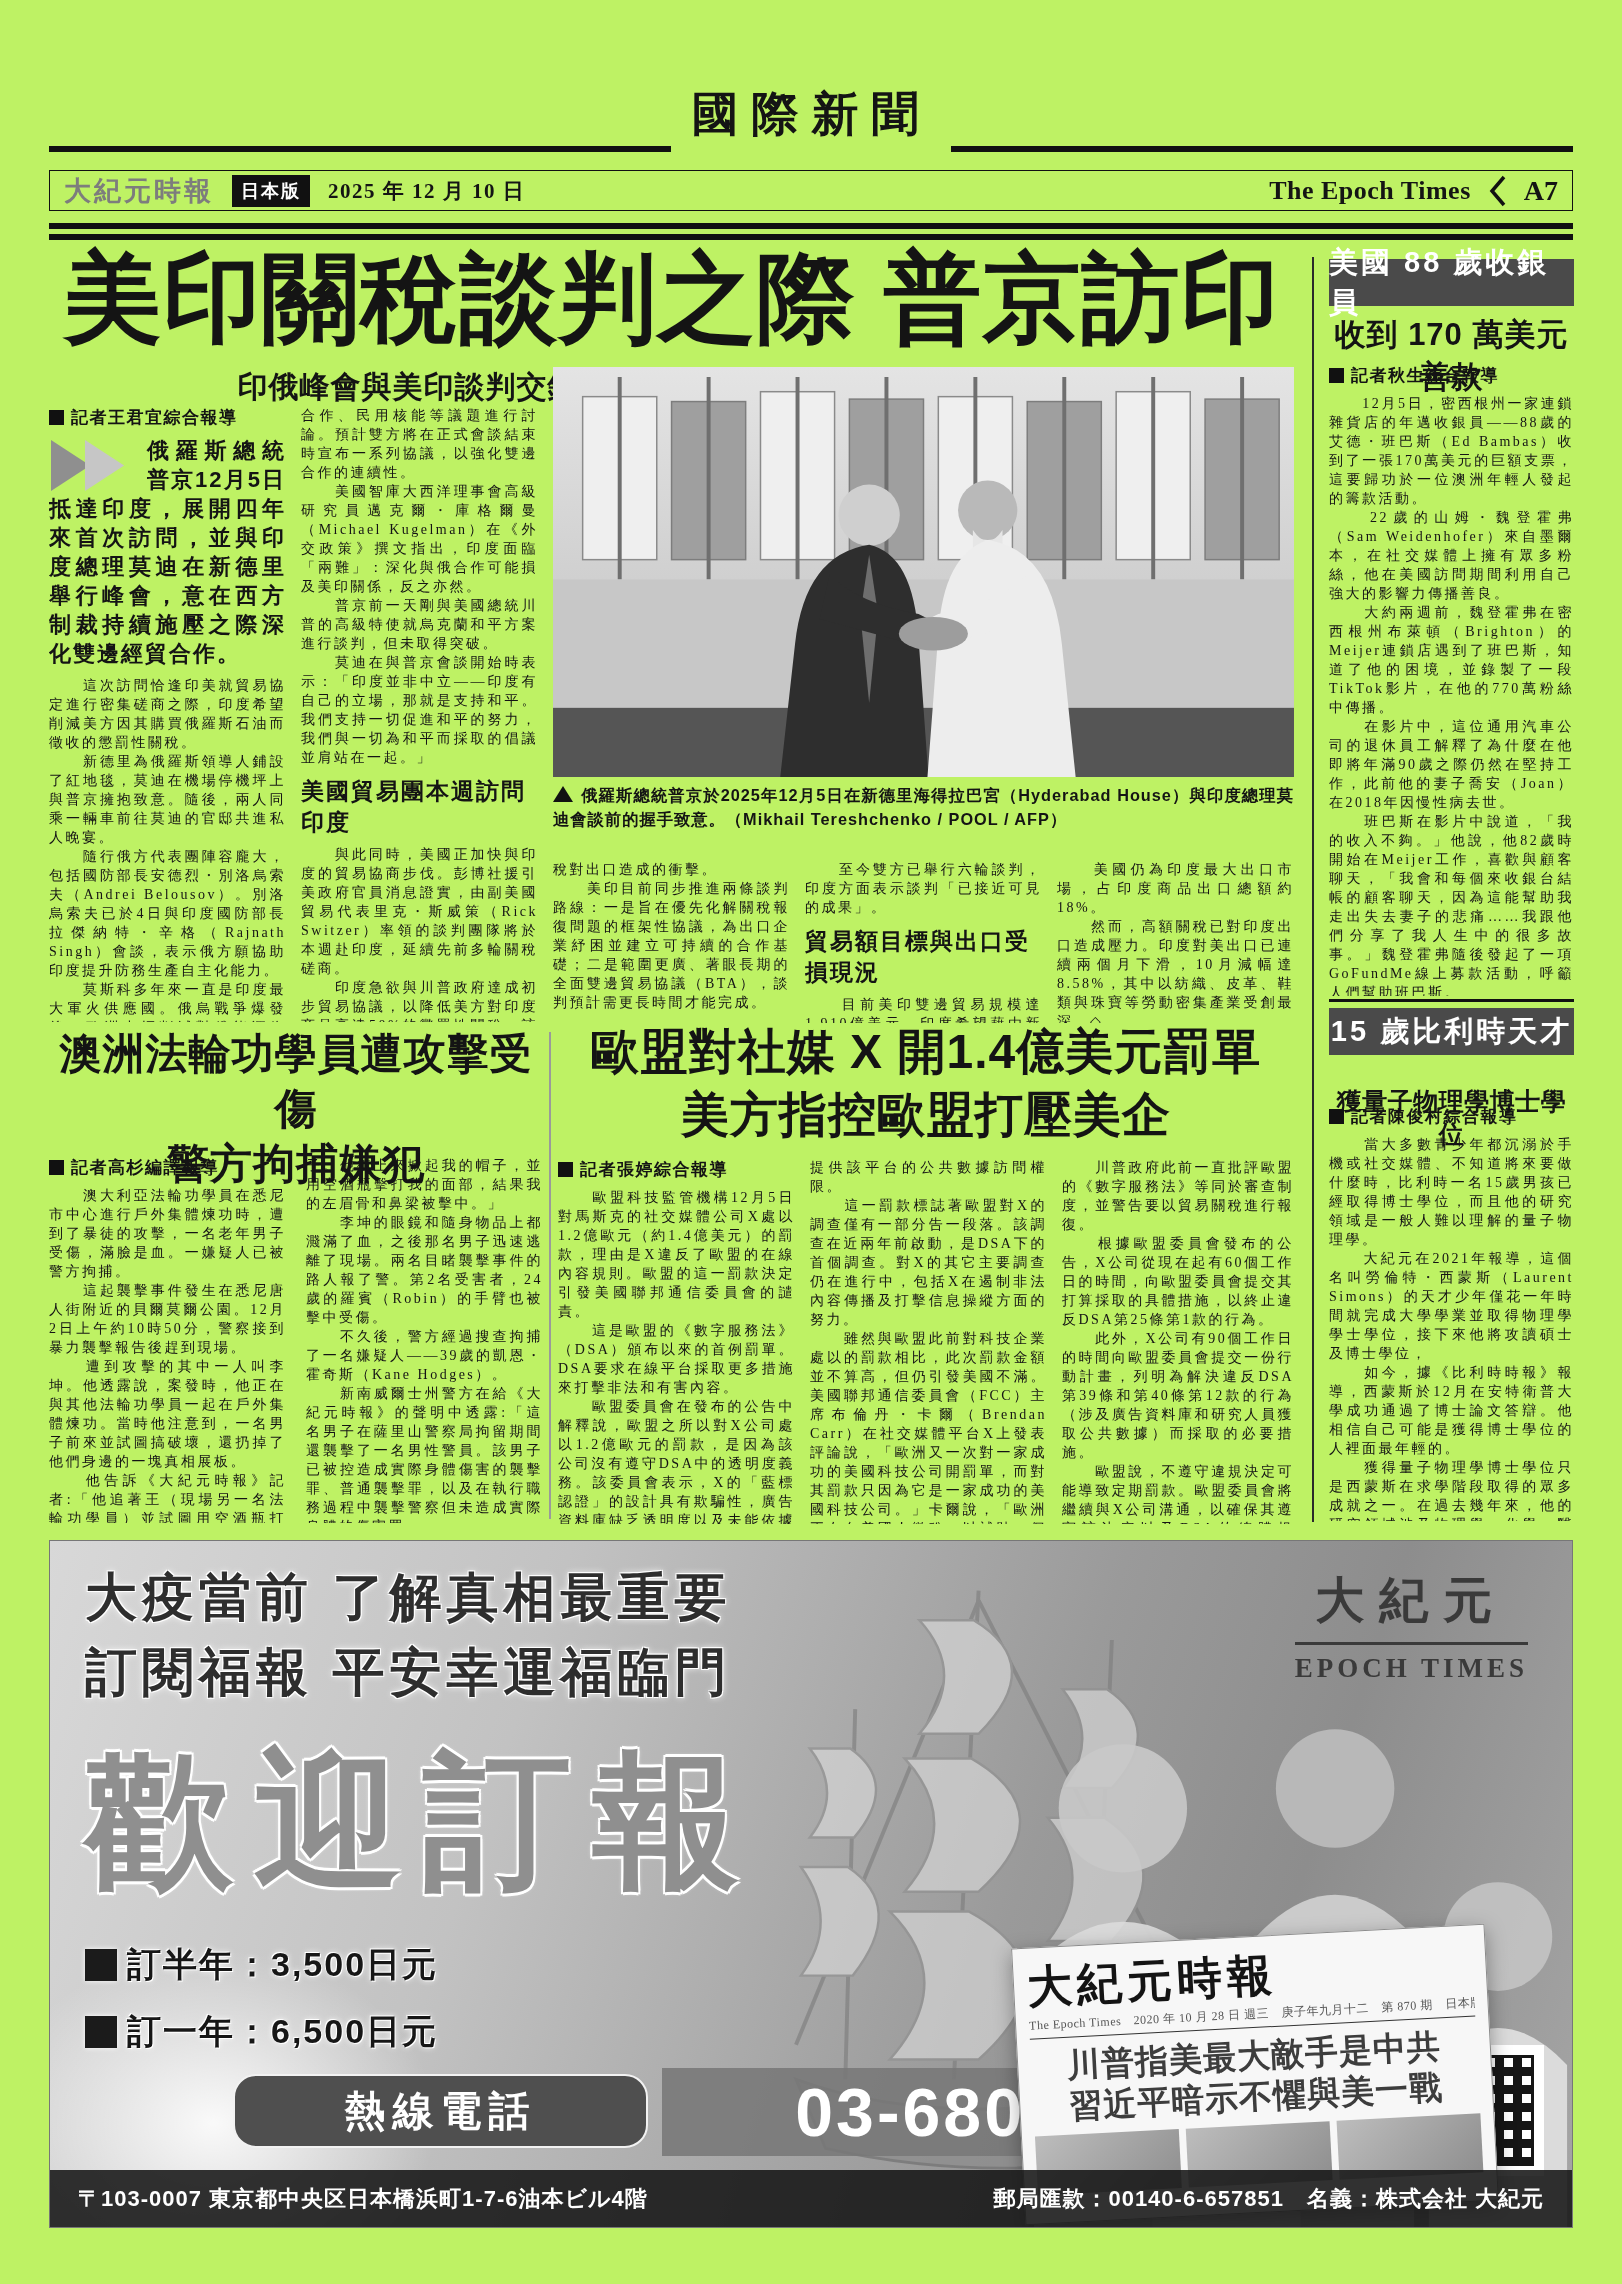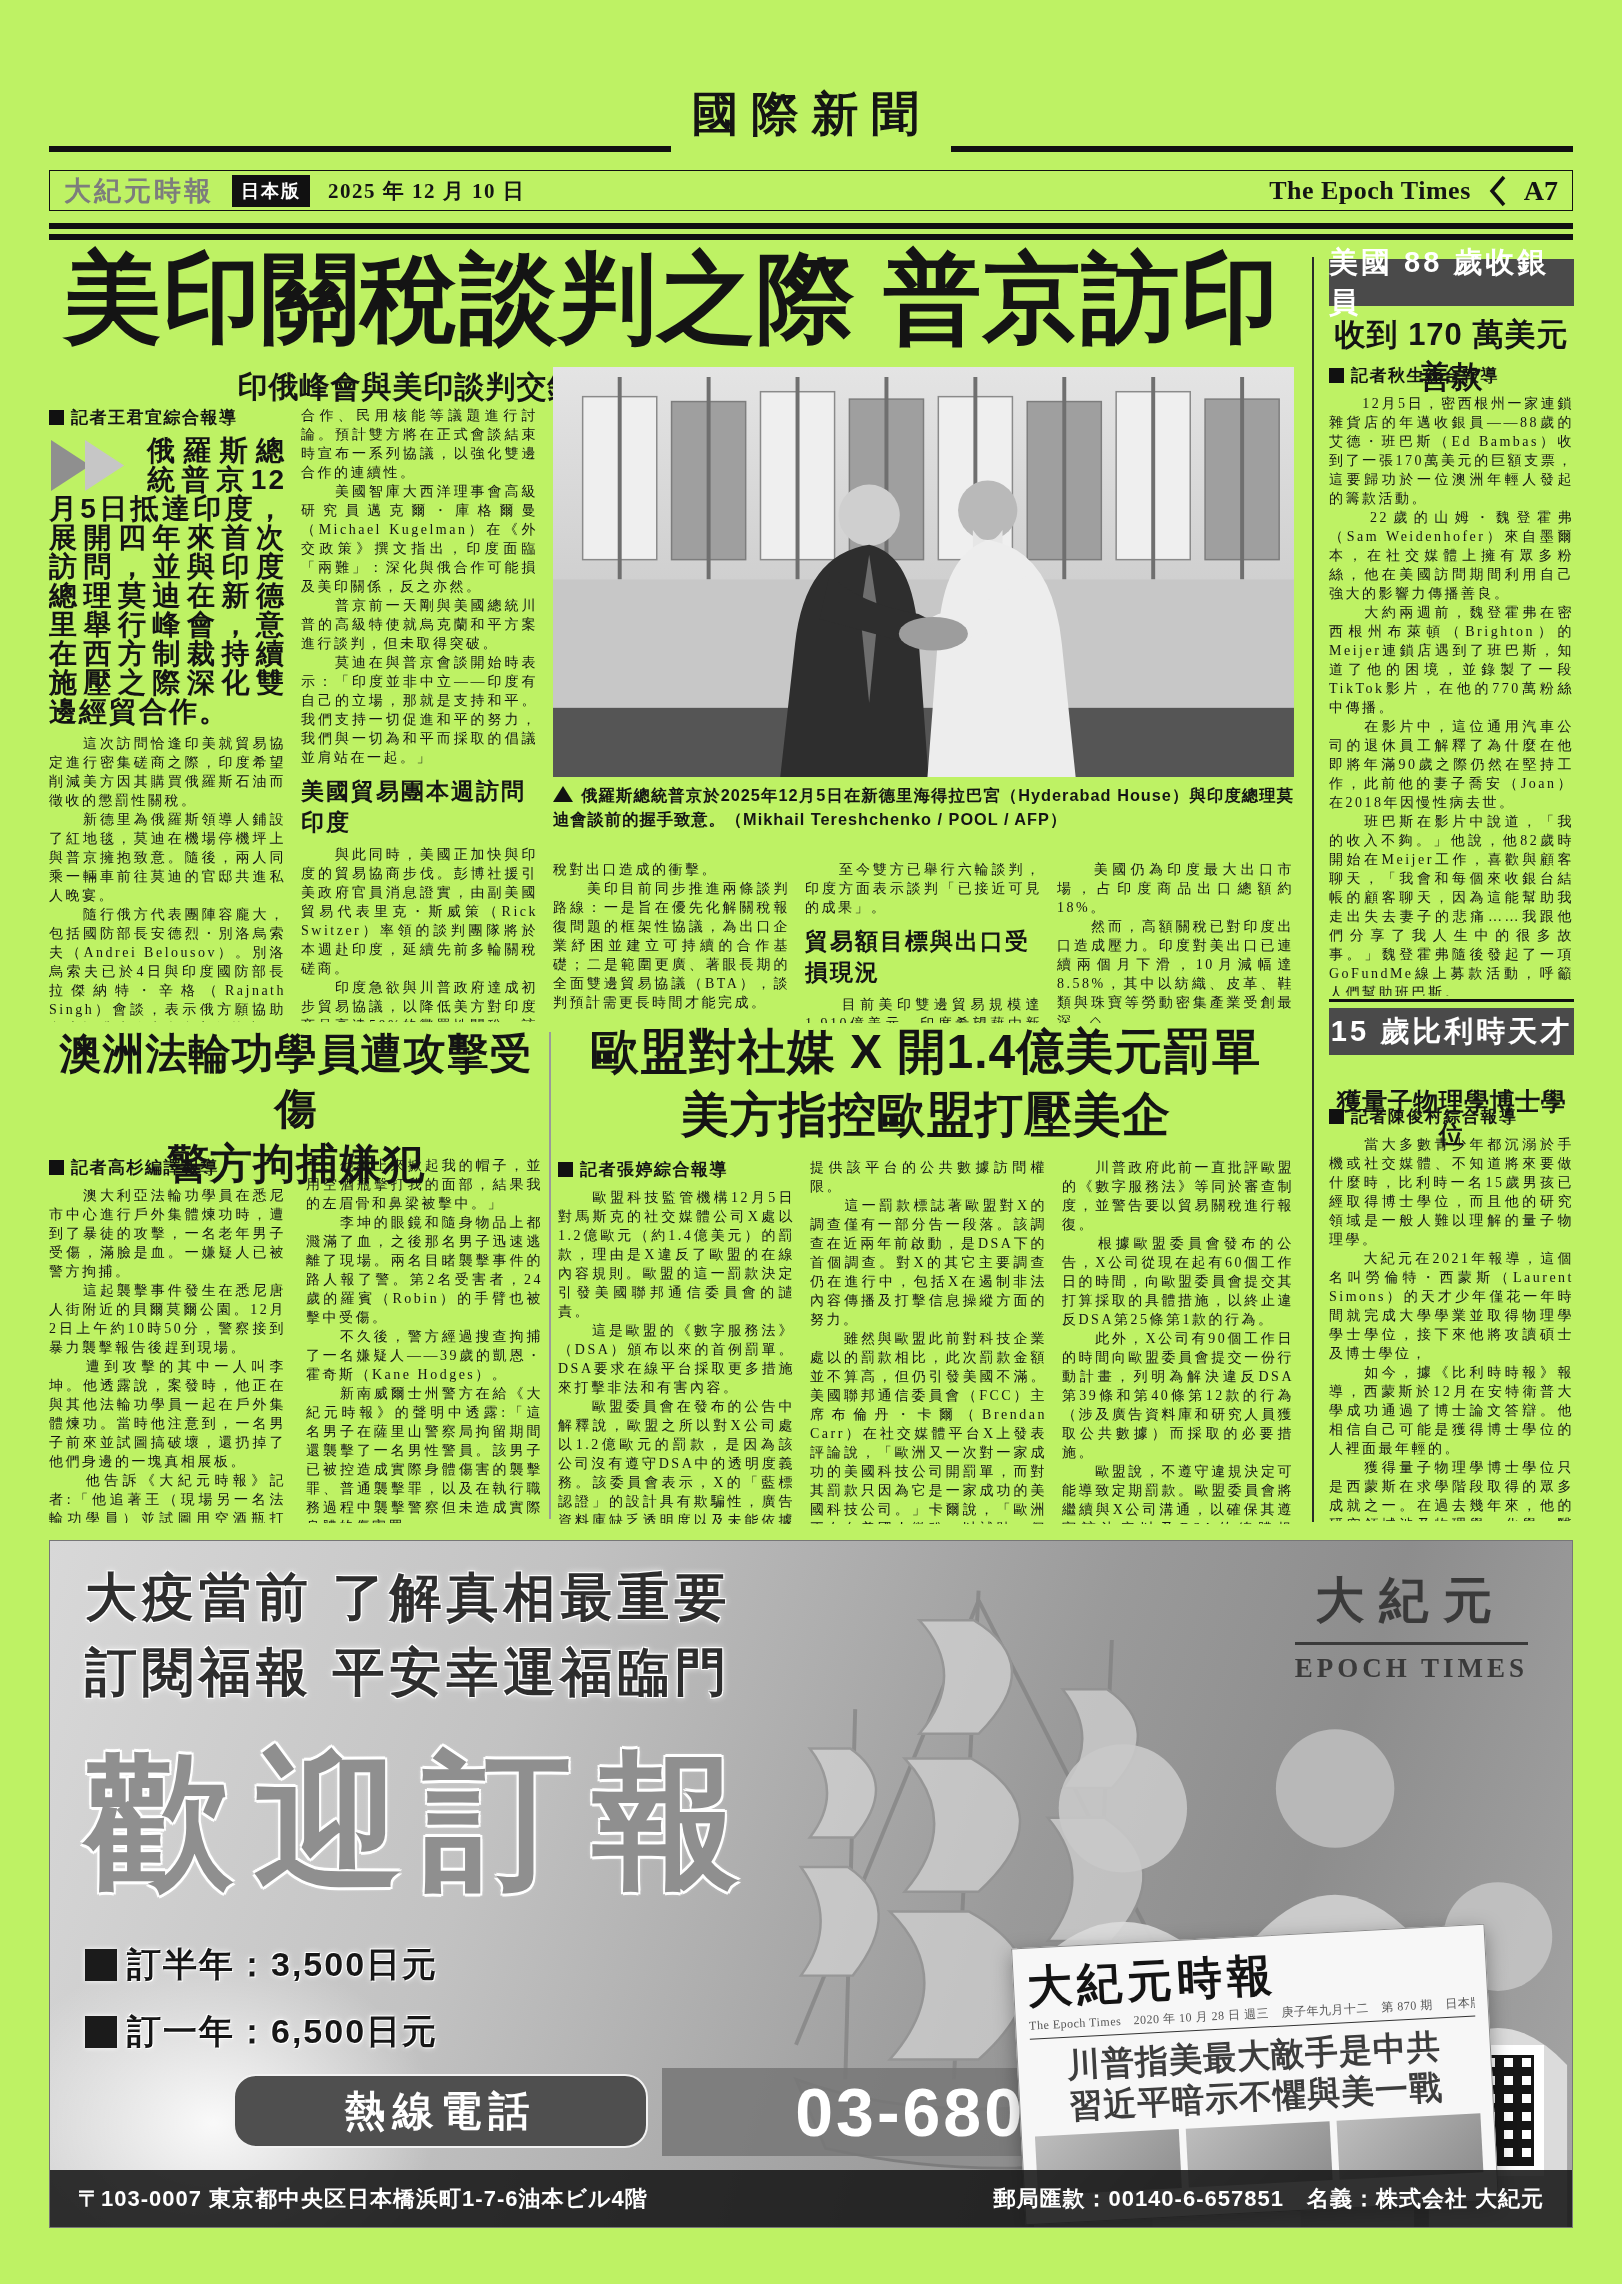--- a/index.html
+++ b/index.html
@@ -29,21 +29,21 @@
   .mheadline{position:absolute;left:49px;top:247px;width:1245px;text-align:center;
     font-family:"Liberation Sans",sans-serif;font-weight:900;font-size:98px;line-height:1.05;letter-spacing:1px;}
   .msub{position:absolute;left:49px;top:367px;width:1245px;text-align:center;
     font-family:"Liberation Sans",sans-serif;font-weight:800;font-size:30px;letter-spacing:1px;}
 
   .col{position:absolute;overflow:hidden;}
   .flow{white-space:pre-line;text-align:justify;font-size:14px;line-height:19px;letter-spacing:2.5px;}
   .reporter{display:flex;align-items:center;gap:7px;font-family:"Liberation Sans",sans-serif;
     font-weight:700;font-size:17px;margin-bottom:7px;letter-spacing:1.5px;}
   .sq{width:15px;height:15px;background:#111;flex:0 0 auto;}
-  .intro{font-family:"Liberation Sans",sans-serif;font-weight:800;font-size:28px;line-height:29px;
+  .intro{font-family:"Liberation Sans",sans-serif;font-weight:800;font-size:22px;line-height:29px;
     letter-spacing:2px;text-align:justify;margin-bottom:8px;}
   .intro-icon{float:left;width:89px;height:51px;margin:4px 9px 3px 0;}
   .colsub{font-family:"Liberation Sans",sans-serif;font-weight:900;font-size:23px;letter-spacing:2px;
     margin:9px 0 7px 0;}
 
   .photo{position:absolute;left:553px;top:367px;width:741px;height:410px;background:#cfcfcf;}
   .caption{position:absolute;left:553px;top:783px;width:741px;font-family:"Liberation Sans",sans-serif;
     font-weight:700;font-size:16.3px;line-height:24px;text-align:justify;letter-spacing:1px;}
   .tri-up{display:inline-block;width:0;height:0;border-left:10px solid transparent;
     border-right:10px solid transparent;border-bottom:16px solid #111;margin-right:8px;vertical-align:-1px;}

